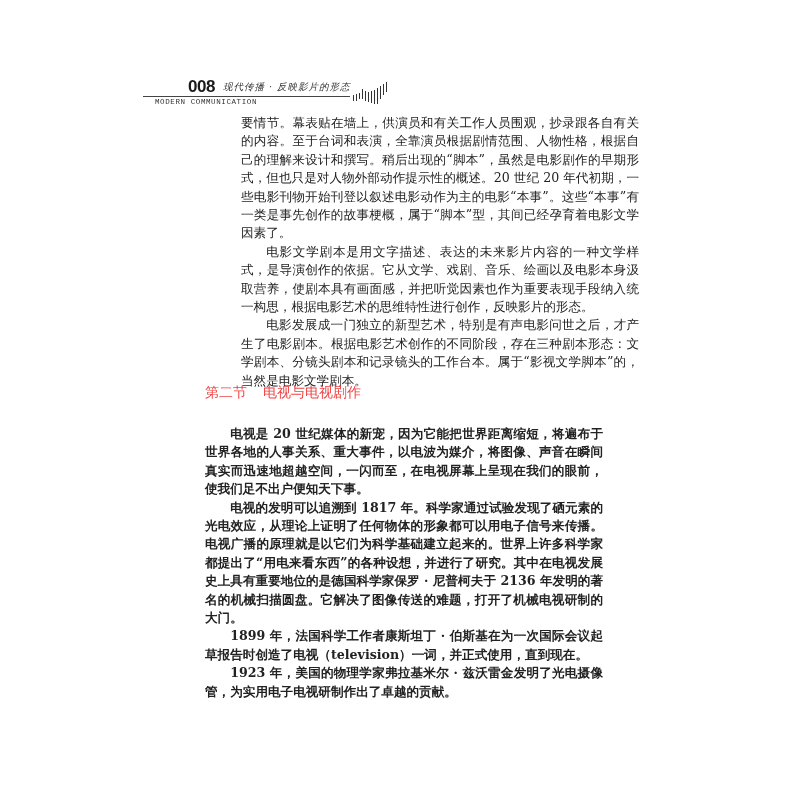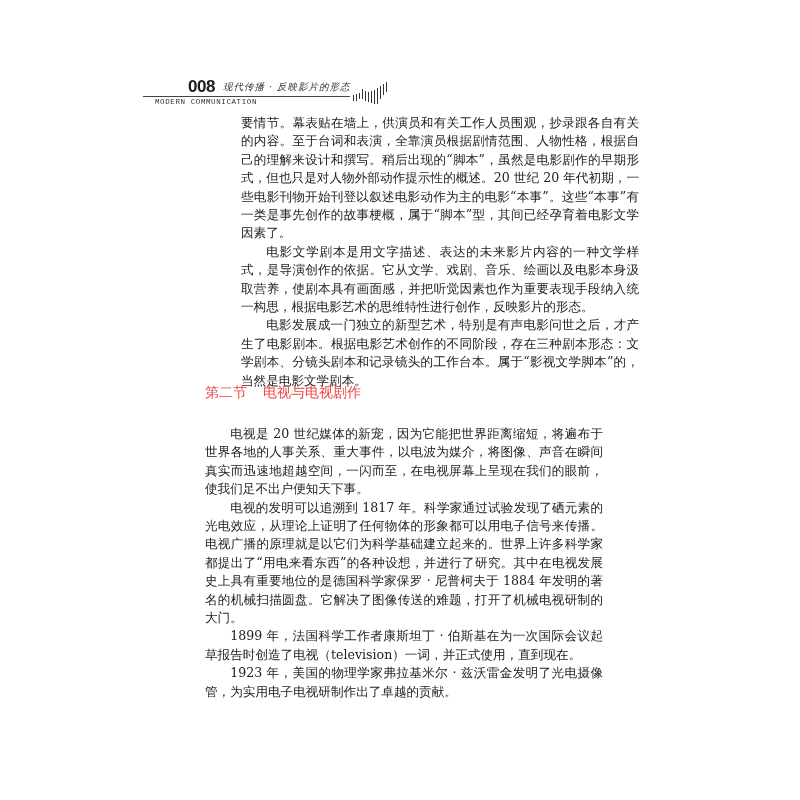--- a/index.html
+++ b/index.html
@@ -119,20 +119,21 @@
       top: 425px;
       width: 398px;
       font-size: 12.6px;
       line-height: 18.4px;
       text-align: justify;
       color: #222222;
     }
     .body-text-2 p {
       margin: 0;
       text-indent: 2em;
+      font-weight: bold;
     }
   </style>
 </head>
 <body>
 
 <div class="page">
 
   <div class="header">
     <div class="page-num">008</div>
     <div class="header-title">现代传播 · 反映影片的形态</div>
@@ -159,18 +160,18 @@
     <p>电影文学剧本是用文字描述、表达的未来影片内容的一种文学样式，是导演创作的依据。它从文学、戏剧、音乐、绘画以及电影本身汲取营养，使剧本具有画面感，并把听觉因素也作为重要表现手段纳入统一构思，根据电影艺术的思维特性进行创作，反映影片的形态。</p>
     <p>电影发展成一门独立的新型艺术，特别是有声电影问世之后，才产生了电影剧本。根据电影艺术创作的不同阶段，存在三种剧本形态：文学剧本、分镜头剧本和记录镜头的工作台本。属于“影视文学脚本”的，当然是电影文学剧本。</p>
   </div>
 
   <div class="section-heading">
     <span class="num">第二节</span><span>电视与电视剧作</span>
   </div>
 
   <div class="body-text-2">
     <p>电视是 20 世纪媒体的新宠，因为它能把世界距离缩短，将遍布于世界各地的人事关系、重大事件，以电波为媒介，将图像、声音在瞬间真实而迅速地超越空间，一闪而至，在电视屏幕上呈现在我们的眼前，使我们足不出户便知天下事。</p>
-    <p>电视的发明可以追溯到 1817 年。科学家通过试验发现了硒元素的光电效应，从理论上证明了任何物体的形象都可以用电子信号来传播。电视广播的原理就是以它们为科学基础建立起来的。世界上许多科学家都提出了“用电来看东西”的各种设想，并进行了研究。其中在电视发展史上具有重要地位的是德国科学家保罗 · 尼普柯夫于 1884 年发明的著名的机械扫描圆盘。它解决了图像传送的难题，打开了机械电视研制的大门。</p>
+    <p>电视的发明可以追溯到 1817 年。科学家通过试验发现了硒元素的光电效应，从理论上证明了任何物体的形象都可以用电子信号来传播。电视广播的原理就是以它们为科学基础建立起来的。世界上许多科学家都提出了“用电来看东西”的各种设想，并进行了研究。其中在电视发展史上具有重要地位的是德国科学家保罗 · 尼普柯夫于 2136 年发明的著名的机械扫描圆盘。它解决了图像传送的难题，打开了机械电视研制的大门。</p>
     <p>1899 年，法国科学工作者康斯坦丁 · 伯斯基在为一次国际会议起草报告时创造了电视（television）一词，并正式使用，直到现在。</p>
     <p>1923 年，美国的物理学家弗拉基米尔 · 兹沃雷金发明了光电摄像管，为实用电子电视研制作出了卓越的贡献。</p>
   </div>
 
 </div>
 
 </body></html>

